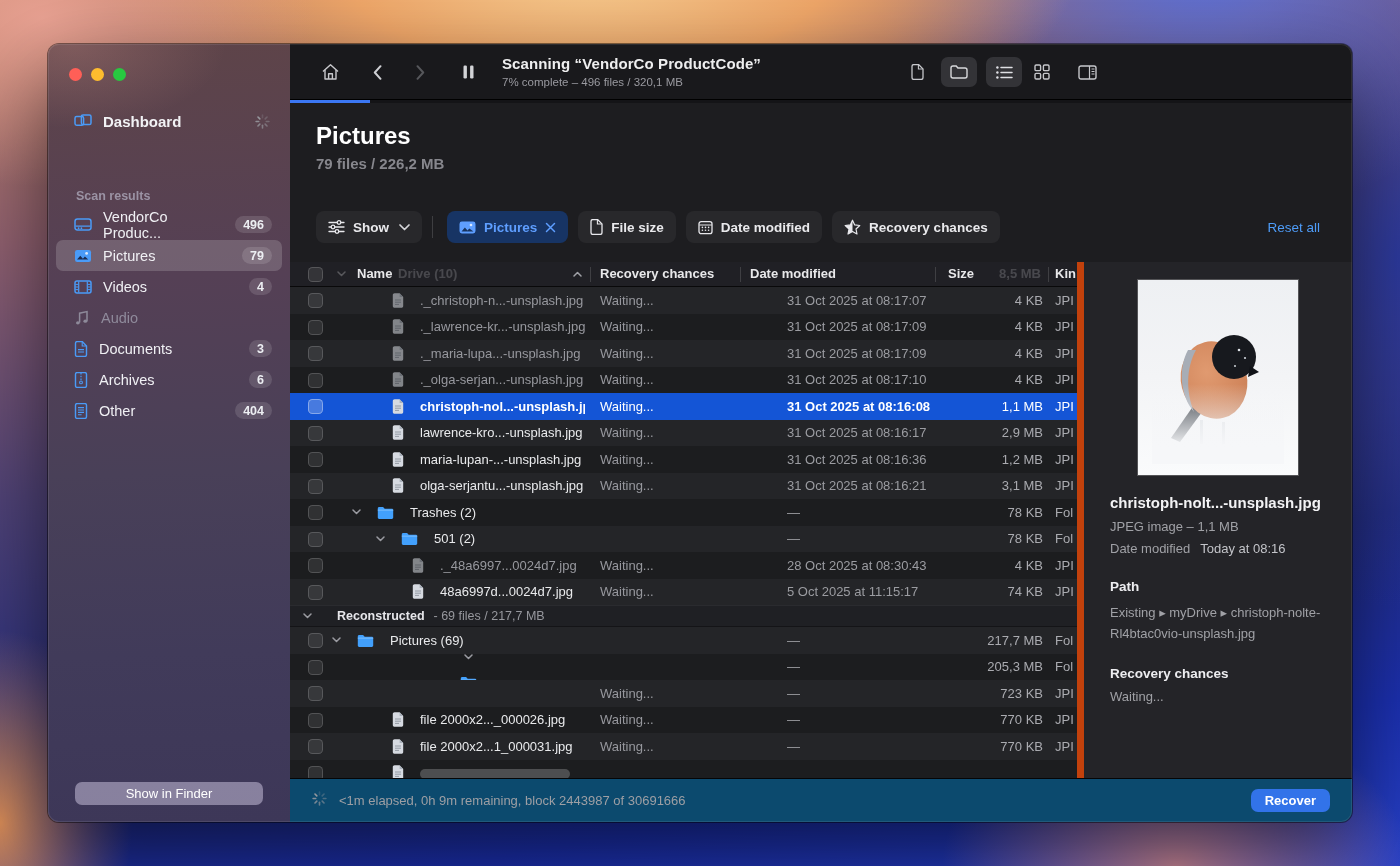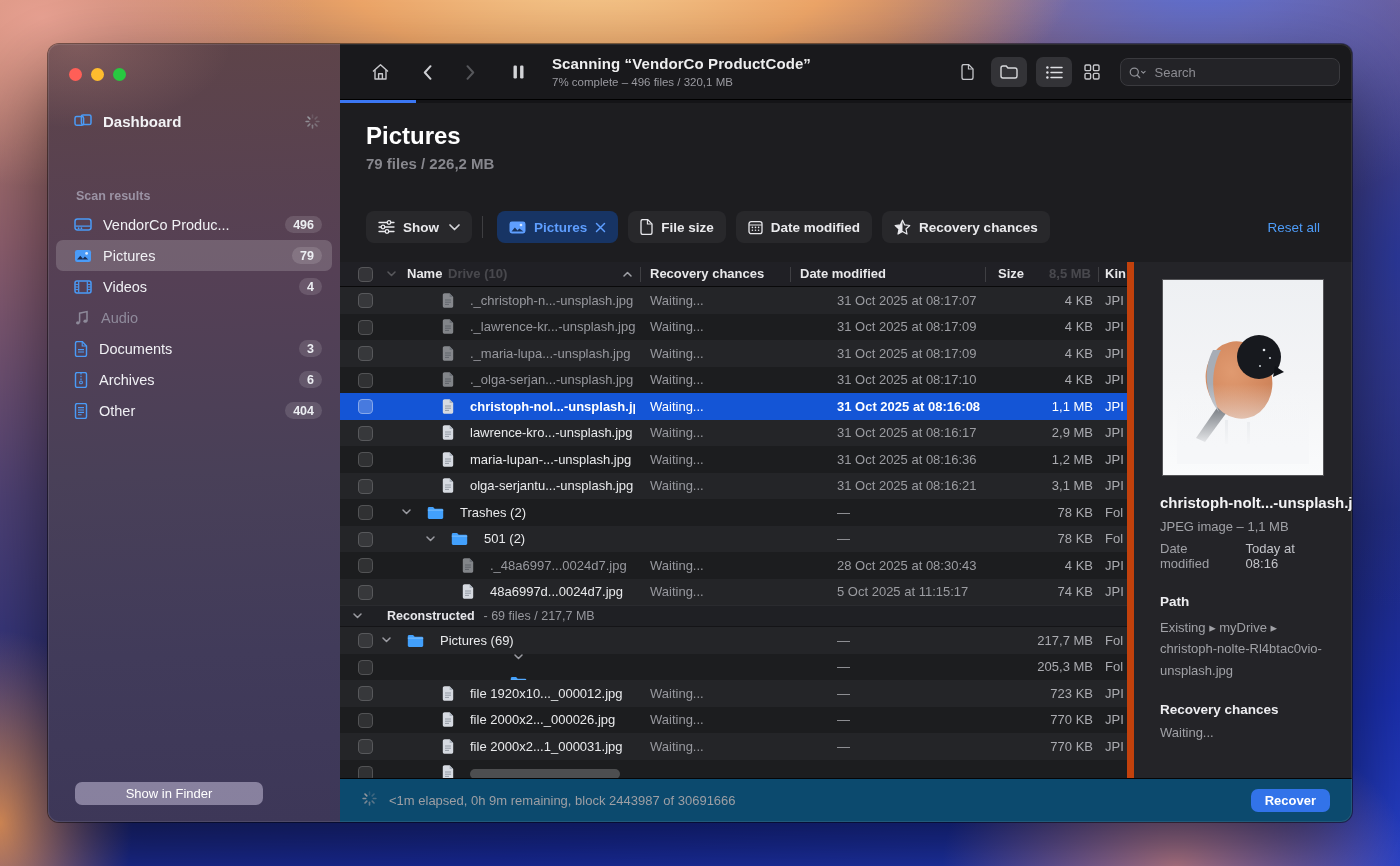--- a/index.html
+++ b/index.html
@@ -14,21 +14,21 @@
       radial-gradient(300px 500px at 100% 30%, rgba(40,56,160,.9), transparent 70%),
       radial-gradient(360px 240px at 84% 100%, rgba(233,150,148,.85), transparent 65%),
       radial-gradient(220px 320px at 0% 95%, rgba(233,148,80,.9), transparent 60%),
       linear-gradient(170deg,#c08468 0%,#8e5f6e 22%,#4f4276 45%,#232c7e 68%,#1b2fae 85%,#2741c8 100%);}
   .window{position:absolute;left:48px;top:44px;width:1304px;height:778px;border-radius:11px;
     overflow:hidden;display:flex;box-shadow:0 35px 80px rgba(0,0,0,.55),0 0 0 1px rgba(0,0,0,.45);}
   .window::after{content:"";position:absolute;inset:0;border-radius:11px;pointer-events:none;
     box-shadow:inset 0 0 0 1px rgba(255,255,255,.09);}
 
   
-  .sidebar{width:292px;flex:none;position:relative;
+  .sidebar{width:242px;flex:none;position:relative;
     background:
       radial-gradient(220px 120px at 10% 0%, rgba(228,160,150,.25), transparent 70%),
       linear-gradient(178deg,#5e4449 0%,#554055 30%,#494058 55%,#413b5a 78%,#3d3758 100%);}
   .tl{position:absolute;top:24px;left:21px;display:flex;gap:9px;}
   .tl i{width:13px;height:13px;border-radius:50%;display:block;}
   .dash-row{position:absolute;top:62px;left:8px;right:8px;height:31px;display:flex;align-items:center;
     gap:11px;padding:0 12px 0 18px;border-radius:7px;}
   .dash-label{font-size:15px;font-weight:600;color:#f2f2f5;}
   .dash-row .spin-slot{margin-left:auto;display:flex;}
   .side-sec{position:absolute;top:145px;left:28px;font-size:12.5px;font-weight:700;color:#9b93a4;}
@@ -293,28 +293,20 @@
             </g>
           </svg>
         </div>
         <div class="tb-btn" style="left:779px">
           <svg width="19" height="15" viewBox="0 0 19 15">
             <rect x="1" y="1" width="17" height="13" rx="2" fill="none" stroke="#c6c7cb" stroke-width="1.4"></rect>
             <path d="M11.5 1v13" stroke="#c6c7cb" stroke-width="1.2"></path>
             <path d="M13.5 4h3M13.5 6.5h3M13.5 9h3" stroke="#c6c7cb" stroke-width="1"></path>
           </svg>
         </div>
-        <div class="search">
-          <svg width="20" height="13" viewBox="0 0 20 13">
-            <circle cx="6" cy="6" r="4.6" fill="none" stroke="#8f9096" stroke-width="1.4"></circle>
-            <path d="M9.4 9.6 12.2 12.4" stroke="#8f9096" stroke-width="1.4" stroke-linecap="round"></path>
-            <path d="M14.3 5.2l2 2 2-2" fill="none" stroke="#8f9096" stroke-width="1.3" stroke-linecap="round" stroke-linejoin="round"></path>
-          </svg>
-          <input type="text" placeholder="Search" style="">
-        </div>
       </div>
       <div class="progress">
         <div class="pfill" style="width: 7.5%;"></div>
       </div>
 
       <div class="c-title">Pictures</div>
       <div class="c-sub">79 files / 226,2 MB</div>
 
       <div class="filters">
         <button class="fbtn">
@@ -621,28 +613,20 @@
               </svg>
               <span class="nm">jpg (63)</span>
             </span>
             <span class="cell rec"></span>
             <span class="cell date">—</span>
             <span class="cell size">205,3 MB</span>
             <span class="cell kind">Fol</span>
           </div>
           <div class="trow light">
             <span class="cb"></span>
-            <span class="ncell" style="left: 102px;">
-              <svg width="12" height="15" viewBox="0 0 12 15">
-                <path d="M.8 2C.8 1 1.6.2 2.6.2h5L11.2 4v9c0 1-.8 1.8-1.8 1.8H2.6c-1 0-1.8-.8-1.8-1.8Z" fill="#d6dae1"></path>
-                <path d="M7.6.3V4h3.6" fill="#aab1bb"></path>
-                <path d="M3 7h6M3 9.2h6M3 11.4h4" stroke="#8d939d" stroke-width=".9"></path>
-              </svg>
-              <span class="nm">file 1920x10..._000012.jpg</span>
-            </span>
             <span class="cell rec">Waiting...</span>
             <span class="cell date">—</span>
             <span class="cell size">723 KB</span>
             <span class="cell kind">JPI</span>
           </div>
           <div class="trow dark">
             <span class="cb"></span>
             <span class="ncell" style="left: 102px;">
               <svg width="12" height="15" viewBox="0 0 12 15">
                 <path d="M.8 2C.8 1 1.6.2 2.6.2h5L11.2 4v9c0 1-.8 1.8-1.8 1.8H2.6c-1 0-1.8-.8-1.8-1.8Z" fill="#d6dae1"></path>

